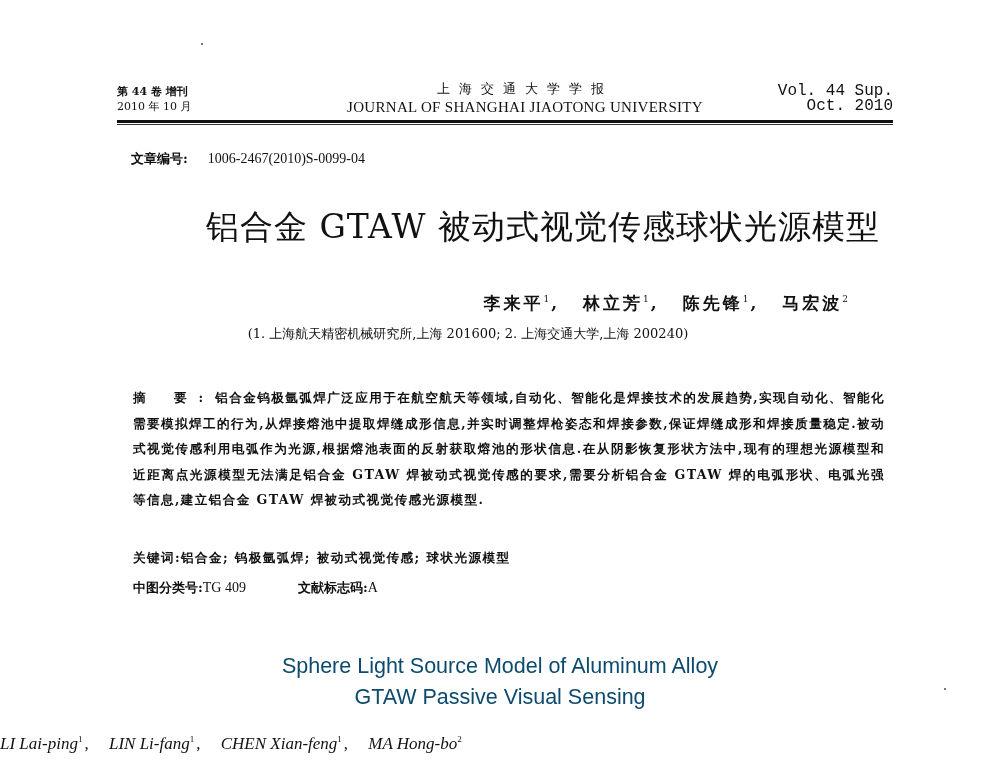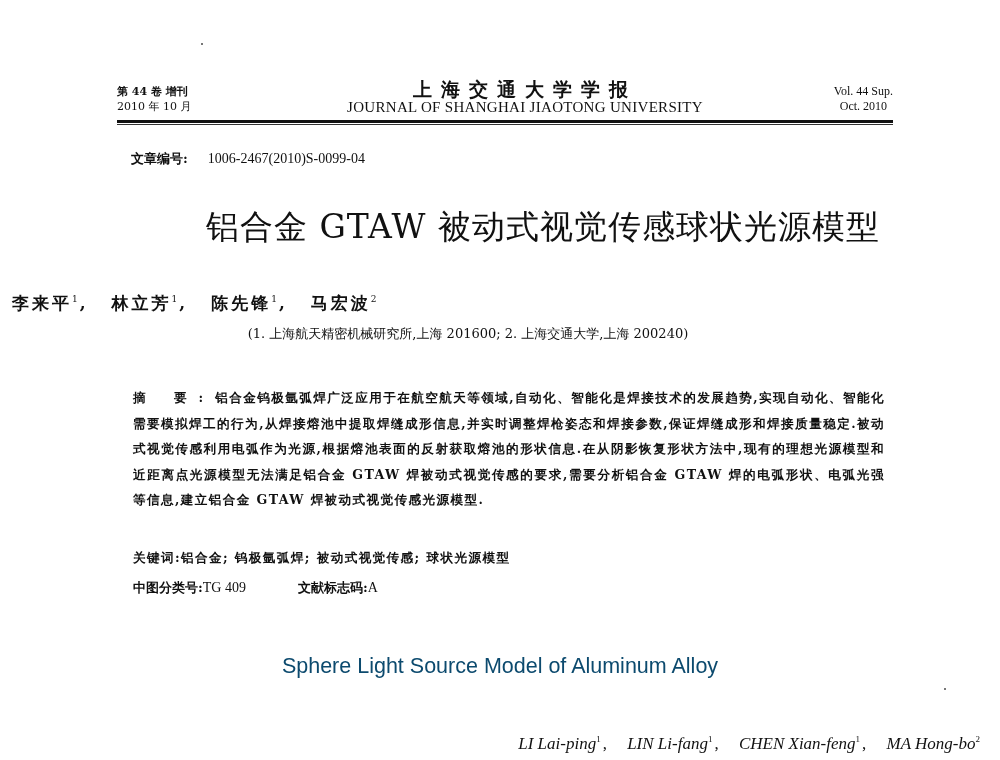--- a/index.html
+++ b/index.html
@@ -1,41 +1,41 @@
 <!DOCTYPE html>
 <html><head>
   <meta charset="utf-8">
   <style>
     html, body { margin: 0; padding: 0; background: #ffffff; }
     body { width: 1000px; height: 760px; position: relative; overflow: hidden; color: #111; font-family: "DejaVu Serif", serif; }
     .abs { position: absolute; }
     .hdr-left { left: 117px; top: 84px; font-size: 11px; line-height: 15px; font-weight: bold; }
     .hdr-left .l2 { font-weight: normal; }
     .hdr-center { left: 300px; width: 450px; top: 80px; text-align: center; }
-    .hdr-center .cn { font-size: 19px; font-weight: bold; letter-spacing: 9px; line-height: 18px; }
+    .hdr-center .cn { font-size: 13px; font-weight: normal; letter-spacing: 9px; line-height: 18px; }
     .hdr-center .en { font-family: "Liberation Serif", serif; font-size: 15px; letter-spacing: 0.3px; line-height: 18px; }
-    .hdr-right { right: 107px; top: 84px; text-align: center; font-family: Liberation Serif, serif; font-size: 12px; line-height: 15px; }
+    .hdr-right { right: 107px; top: 84px; text-align: right; font-family: Liberation Mono, monospace; font-size: 16px; line-height: 15px; }
     .rule-thick { left: 117px; width: 776px; top: 120px; height: 3px; background: #111; }
     .rule-thin { left: 117px; width: 776px; top: 124px; height: 1px; background: #333; }
     .article-no { left: 131px; top: 150px; font-size: 13px; }
     .article-no .lbl { font-weight: bold; }
     .article-no .val { font-family: "Liberation Serif", serif; font-size: 14px; margin-left: 20px; }
     .title-cn { left: 0; width: 1000px; top: 205px; text-align: center; font-size: 33px; letter-spacing: 1px; margin-left: 43px; }
-    .authors-cn { left: 12px; width: 848px; top: 292px; text-align: left; font-size: 17px; font-weight: bold; letter-spacing: 3px; }
+    .authors-cn { left: 0; width: 848px; top: 292px; text-align: right; font-size: 17px; font-weight: bold; letter-spacing: 3px; }
     .authors-cn sup { font-size: 9px; font-weight: normal; letter-spacing: 0; }
     .authors-cn .sep { margin: 0 14px 0 2px; }
     .affil-cn { left: 0; width: 936px; top: 325px; text-align: center; font-size: 13px; }
     .abstract { left: 133px; width: 752px; top: 385px; font-size: 12.6px; line-height: 25.5px; font-weight: bold; text-align: justify; letter-spacing: 1.4px; }
     .abstract .lbl { font-weight: bold; letter-spacing: 12px; }
     .kw { left: 133px; top: 550px; font-size: 12.6px; font-weight: bold; letter-spacing: 1.4px; }
     .cls { left: 133px; top: 579px; font-size: 13px; font-weight: bold; }
     .cls .val { font-family: "Liberation Serif", serif; font-size: 14px; font-weight: normal; }
     .cls .gap { display: inline-block; width: 52px; }
     .title-en { left: 0; width: 1000px; top: 651px; text-align: center; font-family: "Liberation Sans", sans-serif; font-size: 21.5px; line-height: 31px; color: #0c4a6e; }
-    .authors-en { left: 0; width: 980px; top: 734px; text-align: right; font-family: "Liberation Serif", serif; font-style: italic; font-size: 17px; }
+    .authors-en { left: 0; width: 980px; top: 734px; text-align: left; font-family: "Liberation Serif", serif; font-style: italic; font-size: 17px; }
     .authors-en sup { font-size: 9px; font-style: normal; }
     .authors-en .sep { margin: 0 16px 0 2px; font-style: normal; }
     .speck { width: 2px; height: 2px; background: #777; }
   </style>
 </head>
 <body>
 
 <div class="abs hdr-left">
   <div>第 44 卷 增刊</div>
   <div class="l2">2010 年 10 月</div>
@@ -76,20 +76,21 @@
 <div class="abs kw">
   <span>关键词:</span><span>铝合金; 钨极氩弧焊; 被动式视觉传感; 球状光源模型</span>
 </div>
 
 <div class="abs cls">
   <span>中图分类号:</span><span class="val">TG 409</span><span class="gap"></span><span>文献标志码:</span><span class="val">A</span>
 </div>
 
 <div class="abs title-en">
   <div>Sphere Light Source Model of Aluminum Alloy</div>
+  <div>GTAW Passive Visual Sensing</div>
 </div>
 
 <div class="abs authors-en">
   <span>LI Lai-ping</span><sup>1</sup><span class="sep">,</span>
   <span>LIN Li-fang</span><sup>1</sup><span class="sep">,</span>
   <span>CHEN Xian-feng</span><sup>1</sup><span class="sep">,</span>
   <span>MA Hong-bo</span><sup>2</sup>
 </div>
 
 <div class="abs speck" style="left:201px; top:43px;"></div>

